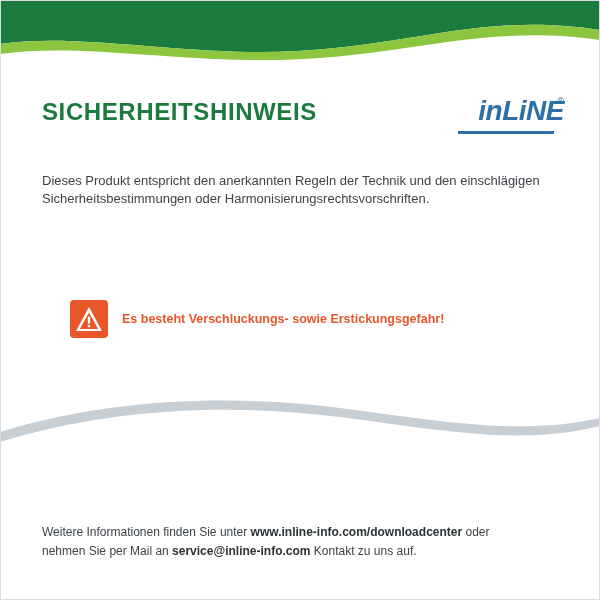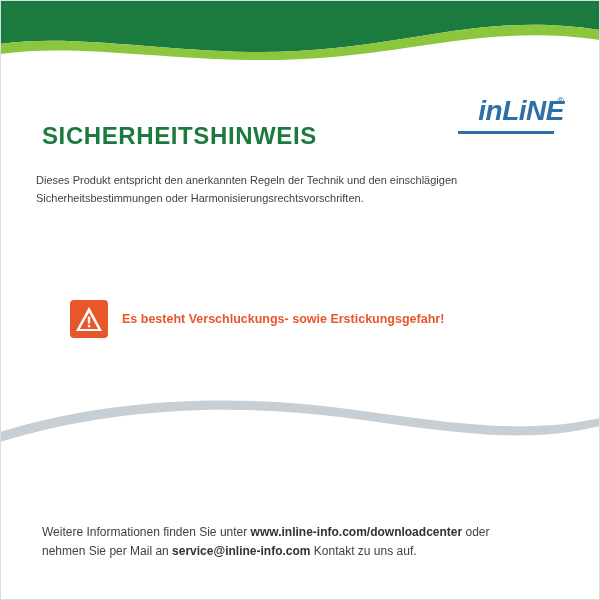--- a/index.html
+++ b/index.html
@@ -58,21 +58,20 @@
   }
   #headline {
     position: absolute;
     left: 42px;
     top: 98px;
     font-size: 24px;
     font-weight: bold;
     letter-spacing: 0.6px;
     color: #1b7a3d;
     white-space: nowrap;
-    margin-top: 24px;
   }
   
   #logo {
     position: absolute;
     right: 36px;
     top: 96px;
     width: 120px;
     height: 36px;
   }
   #logo-text {
@@ -98,23 +97,23 @@
     right: 0px;
     top: 0px;
     font-size: 9px;
     font-weight: normal;
     font-style: normal;
     color: #2f6fa8;
   }
 
   .para {
     position: absolute;
-    left: 36px;
+    left: 42px;
     width: 512px;
-    font-size: 11px;
+    font-size: 13px;
     line-height: 17.5px;
     color: #3d4348;
   }
   #para1 { top: 172px; }
   #para2 { top: 221px; }
 
   
   #warning-row {
     position: absolute;
     left: 70px;

